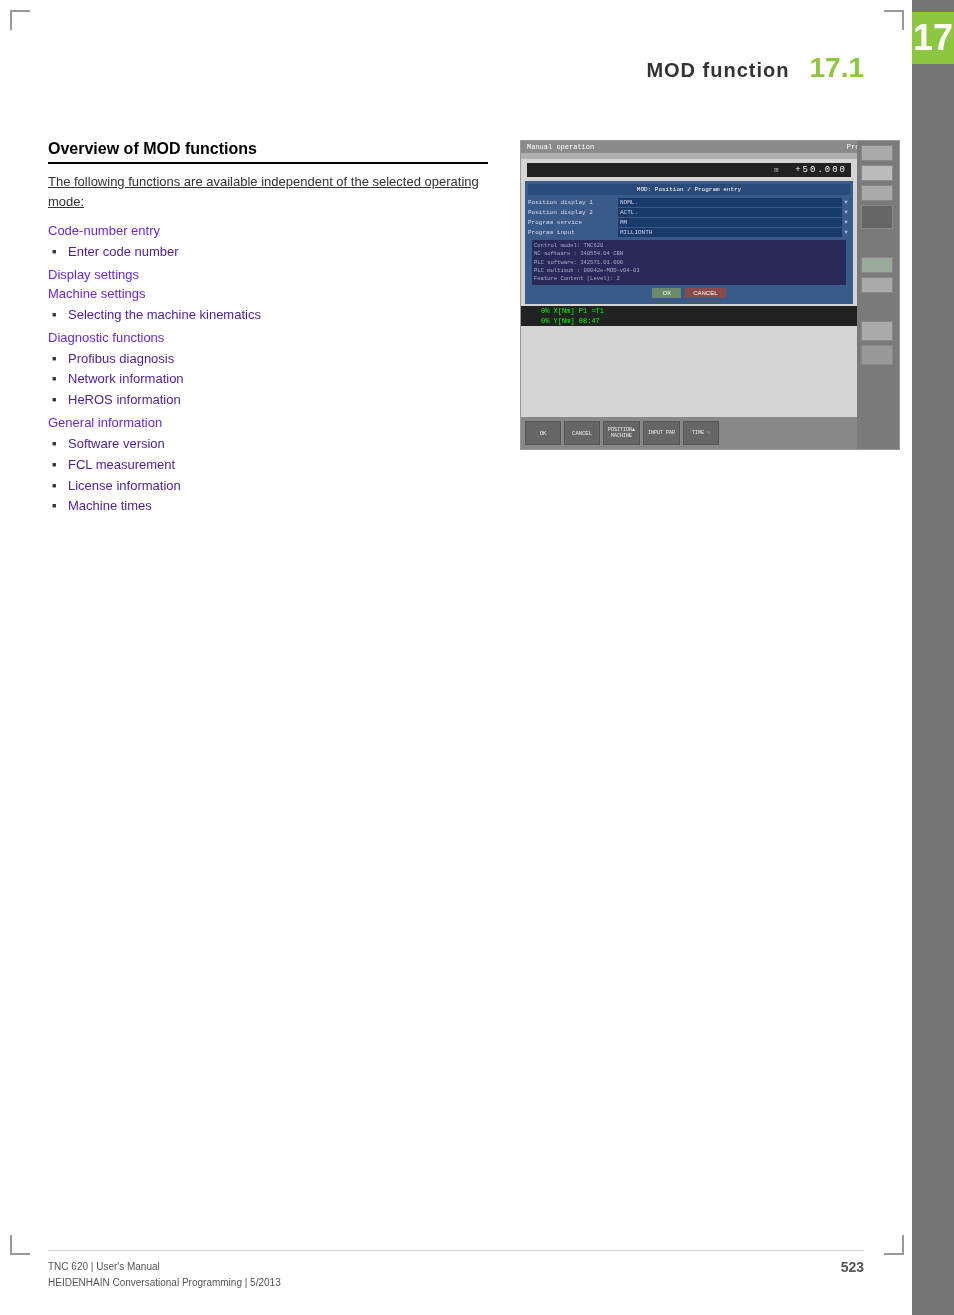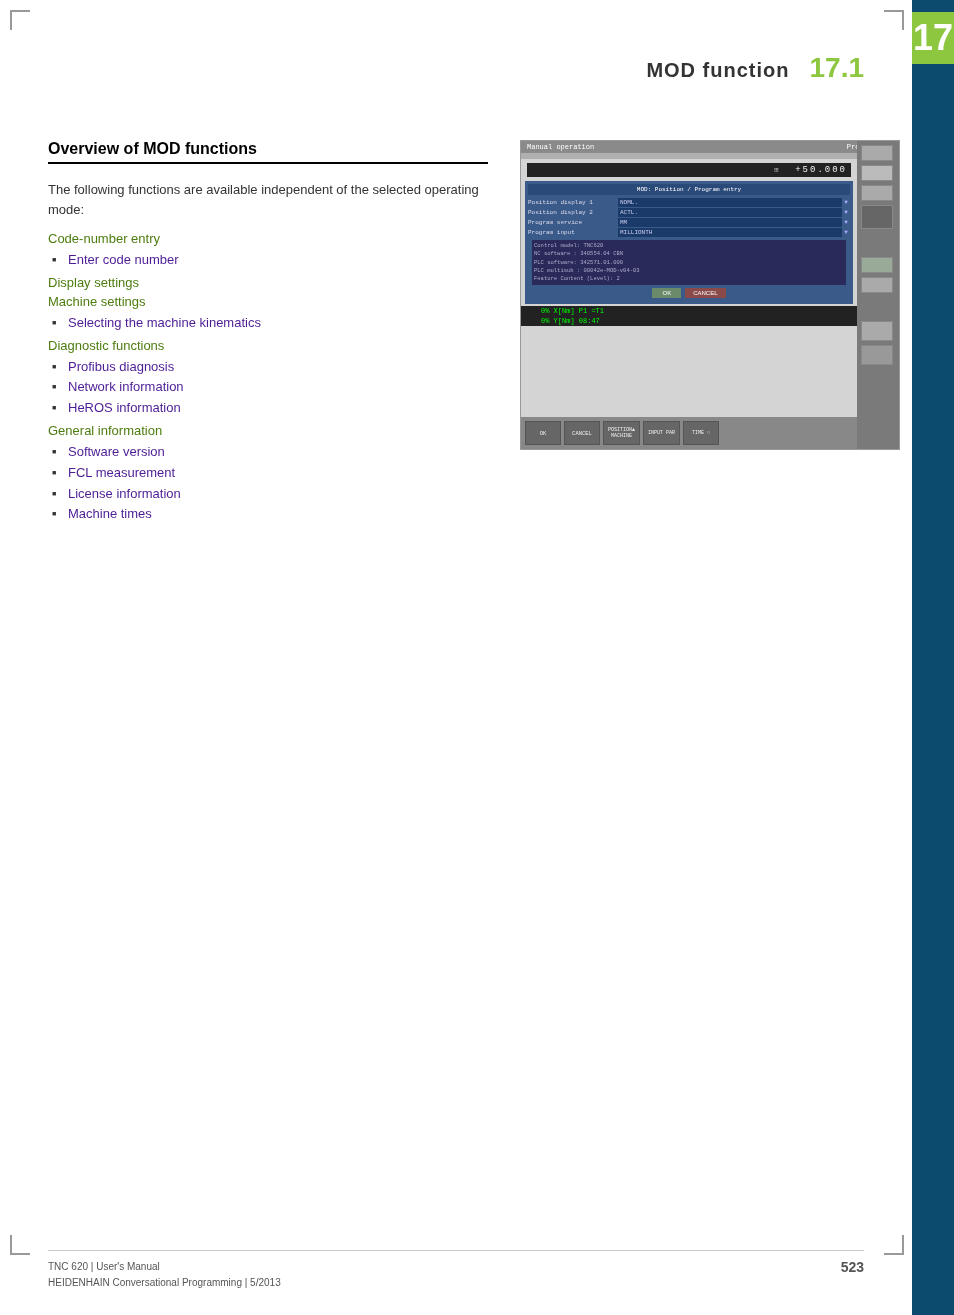--- a/index.html
+++ b/index.html
@@ -11,21 +11,21 @@
       position: relative;
       overflow-x: hidden;
     }
 
     
     .right-tab {
       position: absolute;
       right: 0;
       top: 0;
       width: 42px;
-      background: #0c4a6e;
+      background: #737373;
       height: 1315px;
       display: flex;
       flex-direction: column;
       align-items: center;
       padding-top: 12px;
     }
 
     .chapter-number {
       background: #8dc63f;
       color: #fff;
@@ -86,37 +86,38 @@
 
     .right-column {
       flex: 1;
     }
 
     
     .section-heading {
       font-size: 16px;
       font-weight: bold;
       color: #000;
-      margin-bottom: 16px;
+      margin-bottom: 8px;
       border-bottom: 2px solid #000;
       padding-bottom: 4px;
     }
 
     
     .body-text {
       font-size: 13px;
       color: #333;
       line-height: 1.5;
       margin-bottom: 12px;
+      text-decoration: underline;
     }
 
     
     .sub-label {
       font-size: 13px;
-      color: #4d7c0f;
+      color: #6d28d9;
       font-weight: normal;
       margin-bottom: 4px;
     }
 
     
     .bullet-list {
       list-style: none;
       padding-left: 0;
       margin-bottom: 4px;
     }

